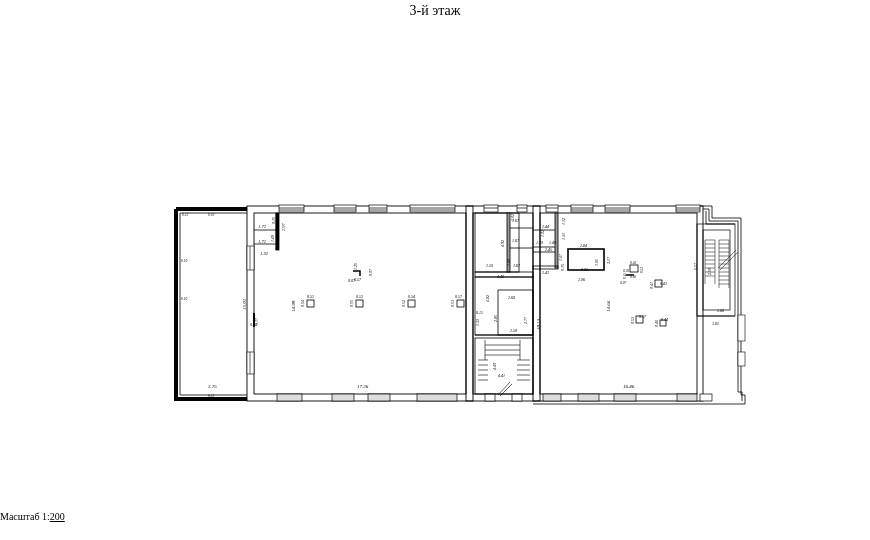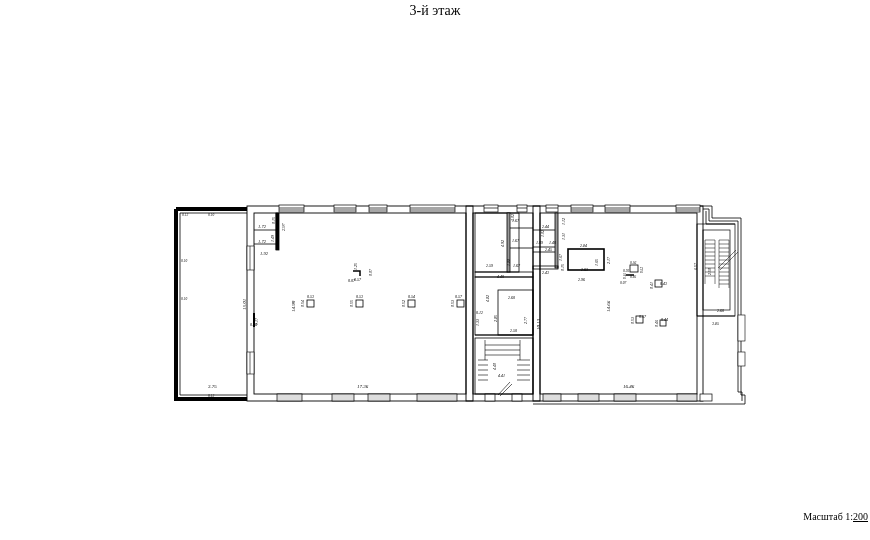--- a/index.html
+++ b/index.html
@@ -1,18 +1,18 @@
 <!DOCTYPE html>
 <html><head>
   <meta charset="utf-8">
   <style>
     html, body { margin: 0; padding: 0; background: #ffffff; }
     body { width: 870px; height: 540px; position: relative; overflow: hidden; font-family: "Liberation Serif", serif; }
     .title { position: absolute; top: 3px; left: 0; width: 870px; text-align: center; font-size: 14px; color: #000; }
-    .scale { position: absolute; top: 511px; left: 0; width: 868px; text-align: right; font-size: 10px; color: #000; }
+    .scale { position: absolute; top: 511px; left: 0; width: 868px; text-align: left; font-size: 10px; color: #000; }
     .scale .num { text-decoration: underline; }
     svg.plan { position: absolute; left: 0; top: 0; }
     svg text { font-family: "Liberation Serif", serif; font-style: italic; fill: #000; }
   </style>
 </head>
 <body>
 
 <div class="title">3-й этаж</div>
 
 <svg class="plan" width="870" height="540" viewBox="0 0 870 540" xmlns="http://www.w3.org/2000/svg">

